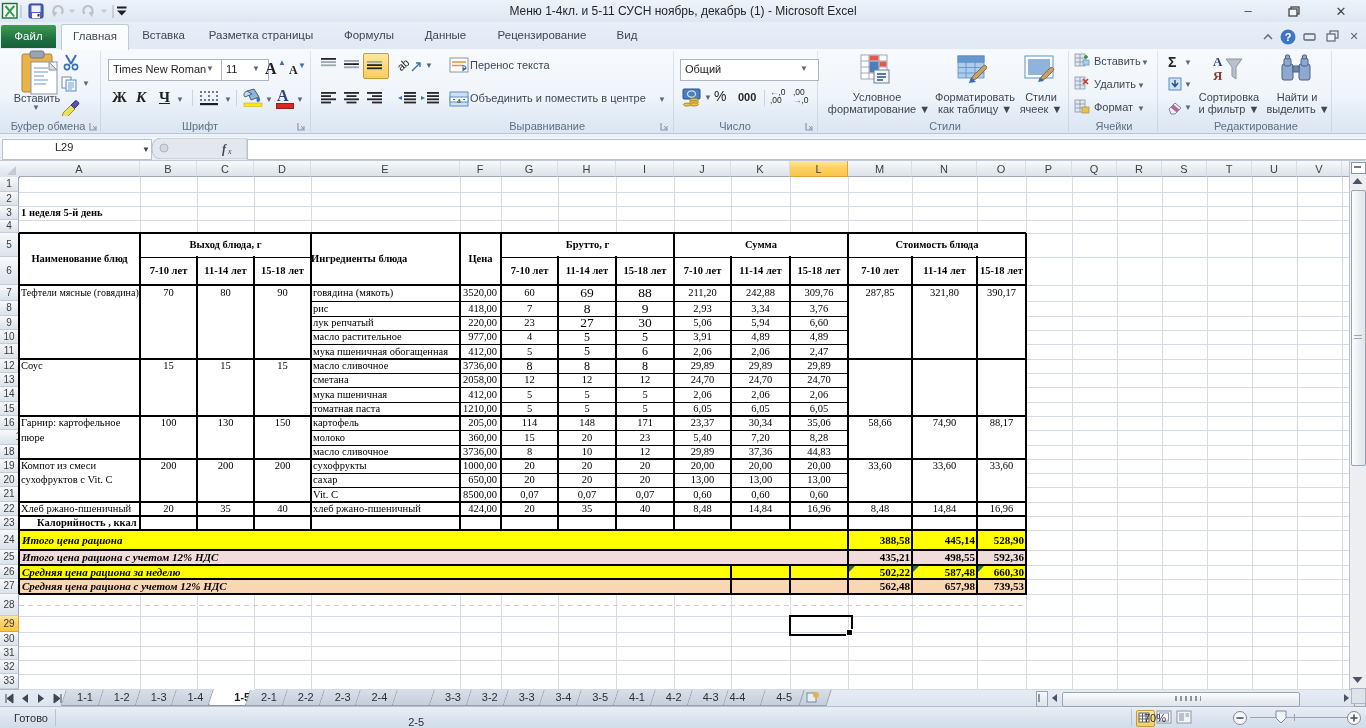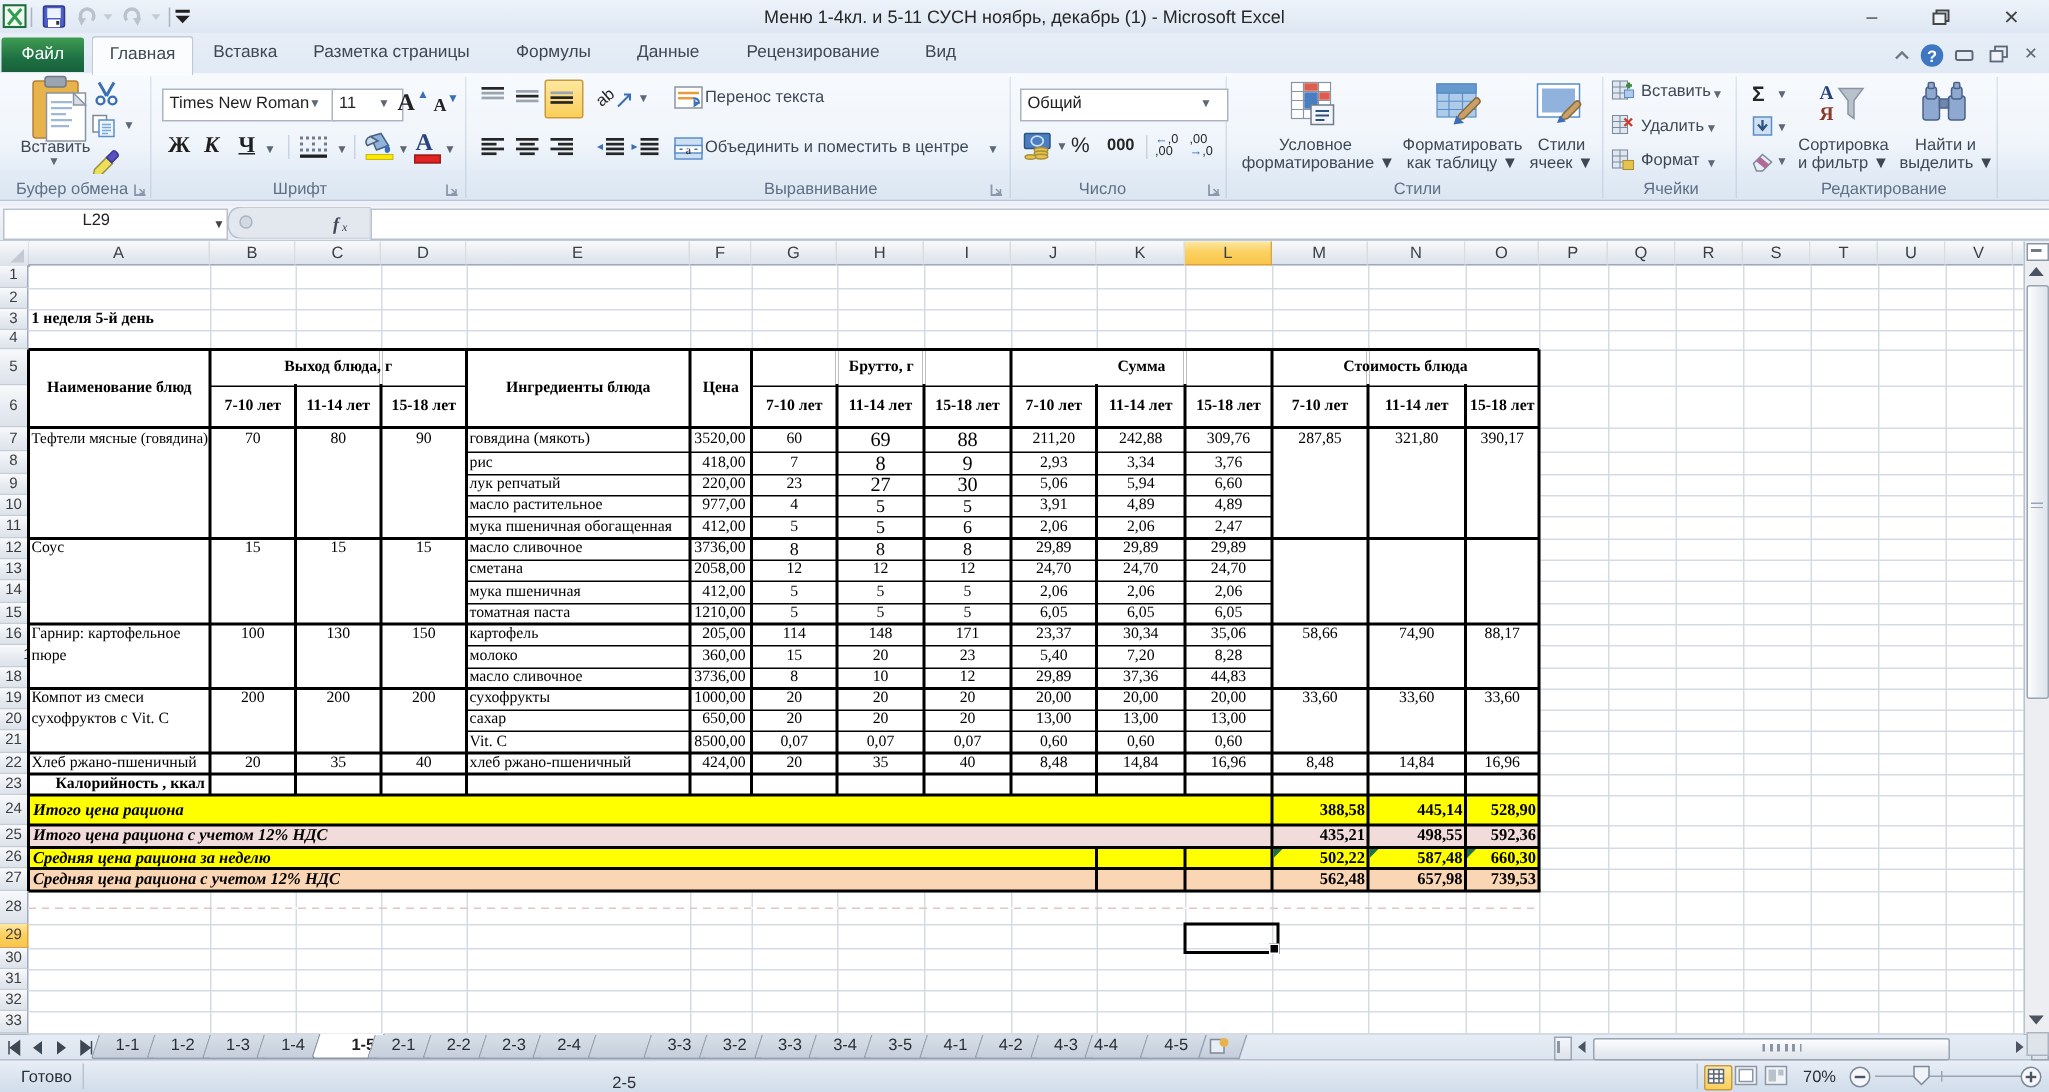--- a/index.html
+++ b/index.html
@@ -544,21 +544,21 @@
 <div style="left:847px;top:530px;width:2px;height:35px;background:#000;"></div>
 <div style="left:911px;top:530px;width:2px;height:35px;background:#000;"></div>
 <div style="left:976px;top:530px;width:2px;height:35px;background:#000;"></div>
 <div style="left:730px;top:565px;width:2px;height:29px;background:#000;"></div>
 <div style="left:789px;top:565px;width:2px;height:29px;background:#000;"></div>
 <div style="left:847px;top:565px;width:2px;height:29px;background:#000;"></div>
 <div style="left:911px;top:565px;width:2px;height:29px;background:#000;"></div>
 <div style="left:976px;top:565px;width:2px;height:29px;background:#000;"></div>
 <div style="font-family:'Liberation Serif';color:#000;position:absolute;left:19px;top:233px;width:121px;height:52px;font-size:10.5px;text-align:center;white-space:nowrap;font-weight:bold;line-height:52px;">Наименование блюд</div>
 <div style="font-family:'Liberation Serif';color:#000;position:absolute;left:140px;top:233px;width:171px;height:24px;font-size:10.5px;text-align:center;white-space:nowrap;font-weight:bold;line-height:24px;">Выход блюда, г</div>
-<div style="font-family:'Liberation Serif';color:#000;position:absolute;left:311px;top:233px;width:149px;height:52px;font-size:10.5px;text-align:center;white-space:nowrap;font-weight:bold;line-height:52px;">Ингредиенты блюда</div>
+<div style="font-family:'Liberation Serif';color:#000;position:absolute;left:311px;top:233px;width:149px;height:52px;font-size:10.5px;white-space:nowrap;font-weight:bold;line-height:52px;">Ингредиенты блюда</div>
 <div style="font-family:'Liberation Serif';color:#000;position:absolute;left:460px;top:233px;width:41px;height:52px;font-size:10.5px;text-align:center;white-space:nowrap;font-weight:bold;line-height:52px;">Цена</div>
 <div style="font-family:'Liberation Serif';color:#000;position:absolute;left:501px;top:233px;width:173px;height:24px;font-size:10.5px;text-align:center;white-space:nowrap;font-weight:bold;line-height:24px;">Брутто, г</div>
 <div style="font-family:'Liberation Serif';color:#000;position:absolute;left:674px;top:233px;width:174px;height:24px;font-size:10.5px;text-align:center;white-space:nowrap;font-weight:bold;line-height:24px;">Сумма</div>
 <div style="font-family:'Liberation Serif';color:#000;position:absolute;left:848px;top:233px;width:178px;height:24px;font-size:10.5px;text-align:center;white-space:nowrap;font-weight:bold;line-height:24px;">Стоимость блюда</div>
 <div style="font-family:'Liberation Serif';color:#000;position:absolute;left:140px;top:257px;width:57px;height:28px;font-size:10.5px;text-align:center;white-space:nowrap;font-weight:bold;line-height:28px;">7-10 лет</div>
 <div style="font-family:'Liberation Serif';color:#000;position:absolute;left:197px;top:257px;width:57px;height:28px;font-size:10.5px;text-align:center;white-space:nowrap;font-weight:bold;line-height:28px;">11-14 лет</div>
 <div style="font-family:'Liberation Serif';color:#000;position:absolute;left:254px;top:257px;width:57px;height:28px;font-size:10.5px;text-align:center;white-space:nowrap;font-weight:bold;line-height:28px;">15-18 лет</div>
 <div style="font-family:'Liberation Serif';color:#000;position:absolute;left:501px;top:257px;width:57px;height:28px;font-size:10.5px;text-align:center;white-space:nowrap;font-weight:bold;line-height:28px;">7-10 лет</div>
 <div style="font-family:'Liberation Serif';color:#000;position:absolute;left:558px;top:257px;width:58px;height:28px;font-size:10.5px;text-align:center;white-space:nowrap;font-weight:bold;line-height:28px;">11-14 лет</div>
 <div style="font-family:'Liberation Serif';color:#000;position:absolute;left:616px;top:257px;width:58px;height:28px;font-size:10.5px;text-align:center;white-space:nowrap;font-weight:bold;line-height:28px;">15-18 лет</div>
@@ -826,21 +826,21 @@
   </svg>
 <svg width="17" height="15" style="position:absolute;left:1156px;top:710px">
     <rect x="1" y="1" width="14" height="12" fill="#f2f5f8" stroke="#8a96a5"></rect>
     <rect x="3.5" y="3" width="9" height="8" fill="#fff" stroke="#8a96a5"></rect>
   </svg>
 <svg width="17" height="15" style="position:absolute;left:1176px;top:710px">
     <rect x="1" y="1" width="14" height="12" fill="#f2f5f8" stroke="#8a96a5"></rect>
     <rect x="3" y="3" width="5" height="8" fill="#b9c2cc"></rect>
     <rect x="9.5" y="3" width="3.5" height="4" fill="#b9c2cc"></rect>
   </svg>
-<div style="left:1198px;top:712px;width:30px;height:13px;font-size:11px;color:#2a2f36;text-align:center;">70%</div>
+<div style="left:1140px;top:712px;width:30px;height:13px;font-size:11px;color:#2a2f36;text-align:center;">70%</div>
 <svg width="16" height="16" style="position:absolute;left:1232px;top:710px">
     <circle cx="8" cy="8" r="6.5" fill="#f5f7fa" stroke="#7d8998"></circle>
     <rect x="4.5" y="7.2" width="7" height="1.6" fill="#4a5462"></rect>
   </svg>
 <div style="left:1250px;top:717px;width:100px;height:1px;background:#9aa5b3;"></div>
 <div style="left:1294px;top:714px;width:1px;height:7px;background:#9aa5b3;"></div>
 <svg width="12" height="15" style="position:absolute;left:1275px;top:710px">
     <path d="M1 1 L11 1 L11 8 L6 13 L1 8 Z" fill="#f0f3f7" stroke="#7d8998"></path>
   </svg>
 <svg width="16" height="16" style="position:absolute;left:1346px;top:710px">

